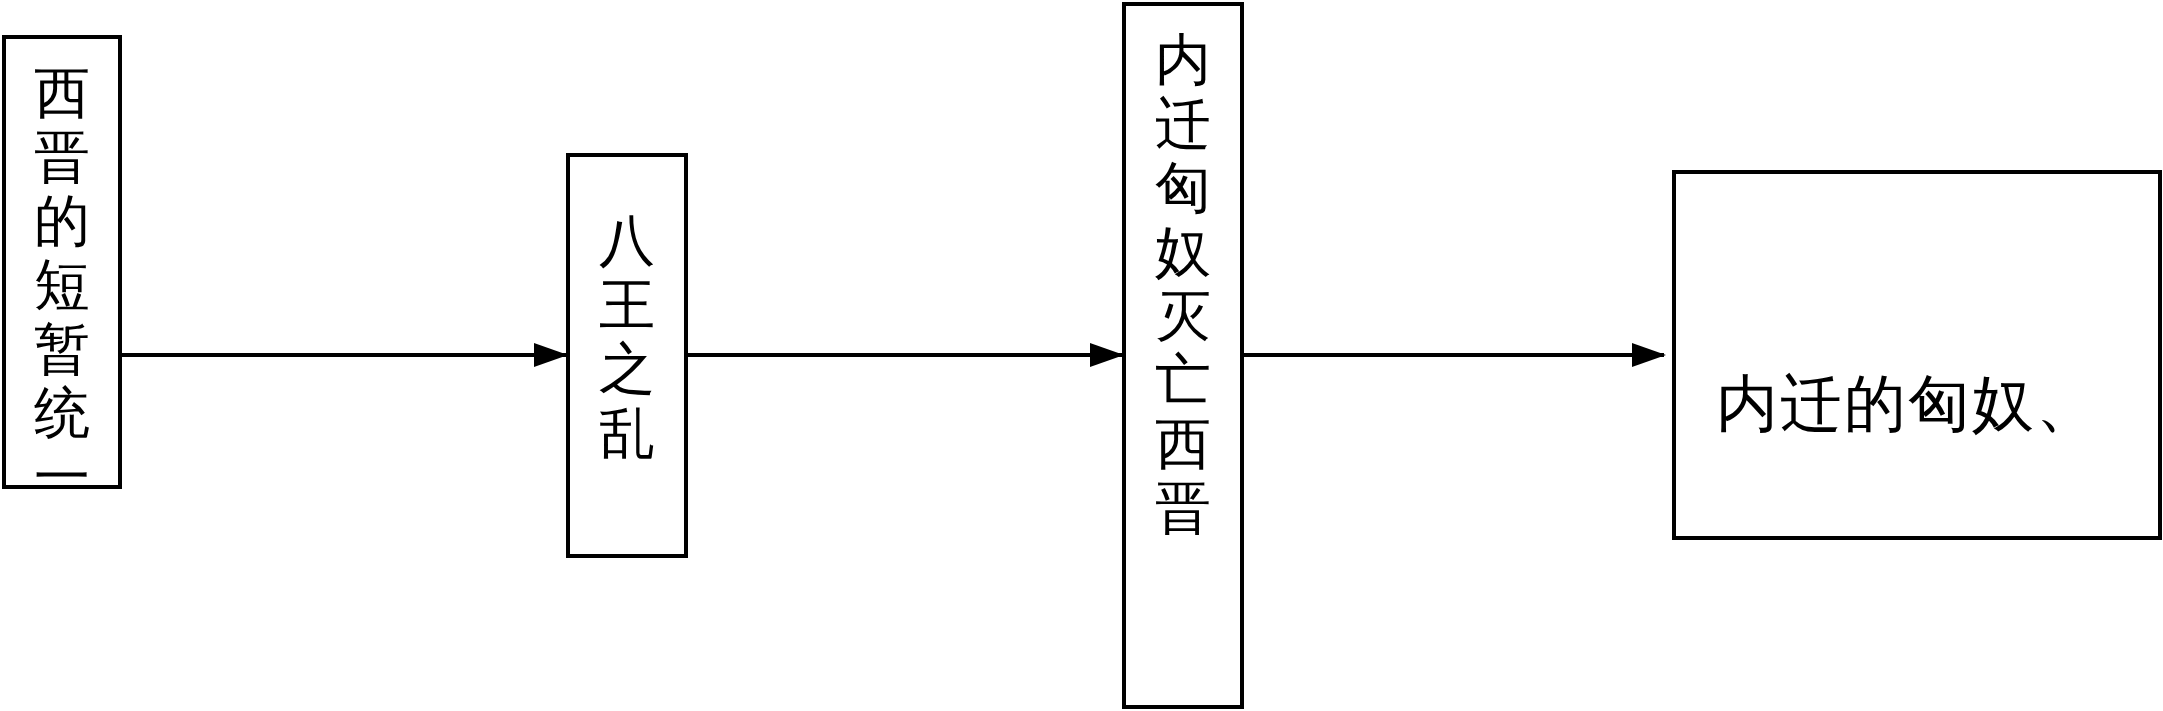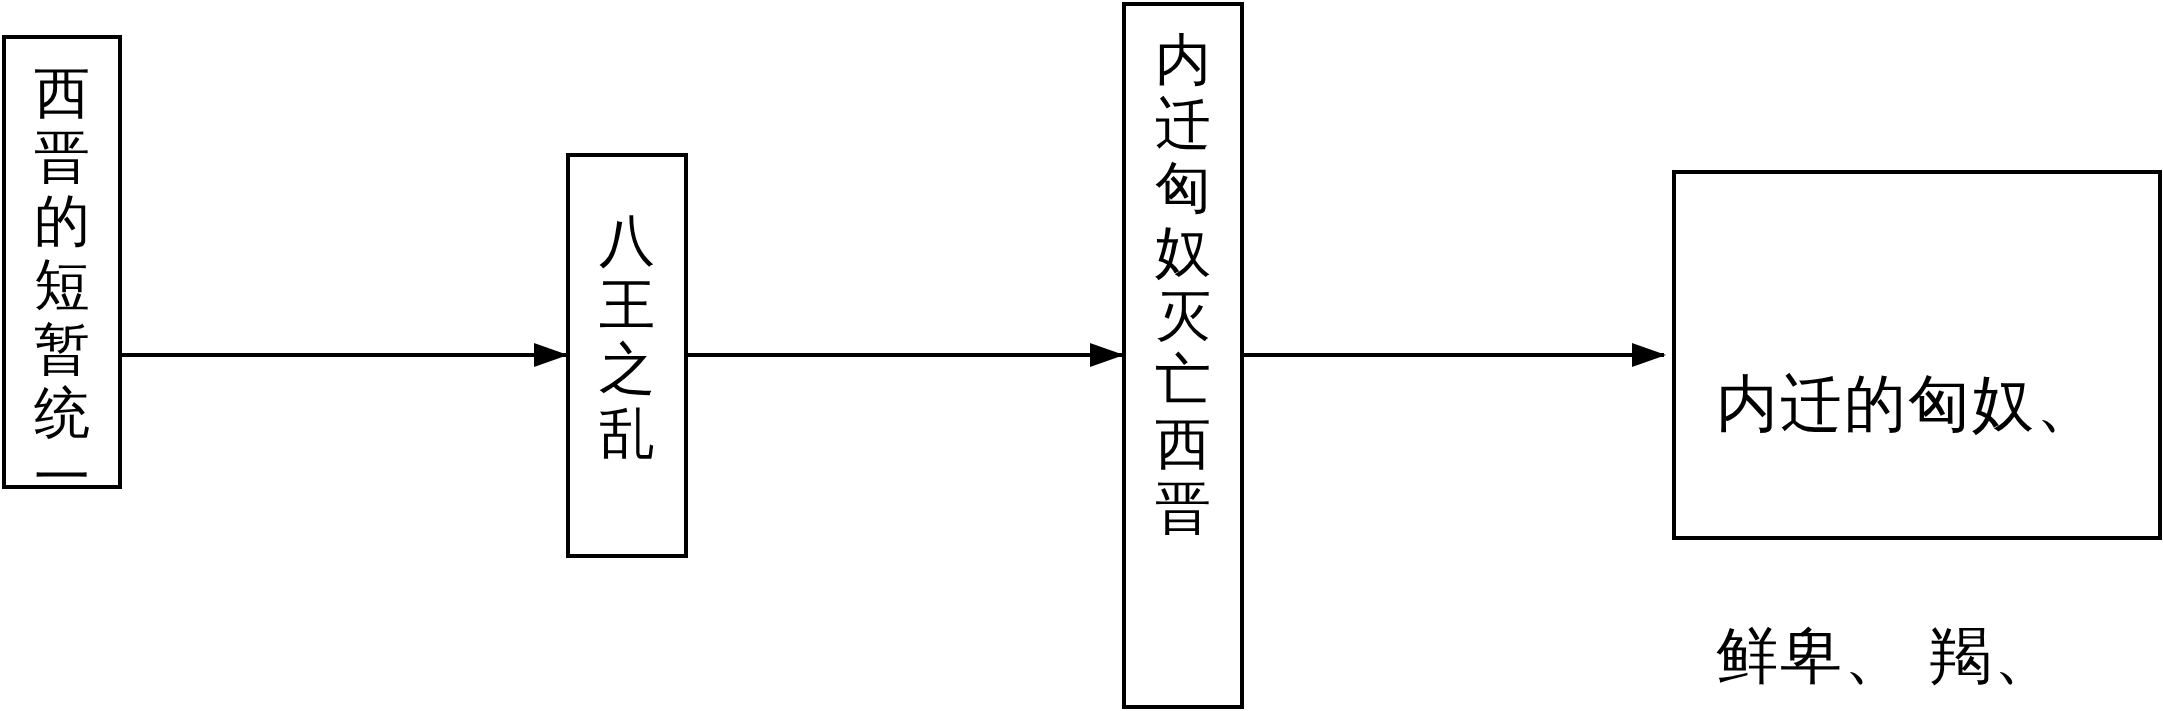--- a/index.html
+++ b/index.html
@@ -60,17 +60,16 @@
     </div>
 </div>
 
 <div class="arrow" style="left:1244px; top:353px; width:420px;">
   <div class="head"></div>
 </div>
 
 <div class="box" style="left:1664px; top:170px; width:490px; height:370px;margin-left:8px;">
   <div class="htext" style="left:40px; top:20px;">
     <div>内迁的匈奴、</div>
-    <div>鲜卑、 羯、</div>
     
     
   </div>
 </div>
 
 </body></html>

